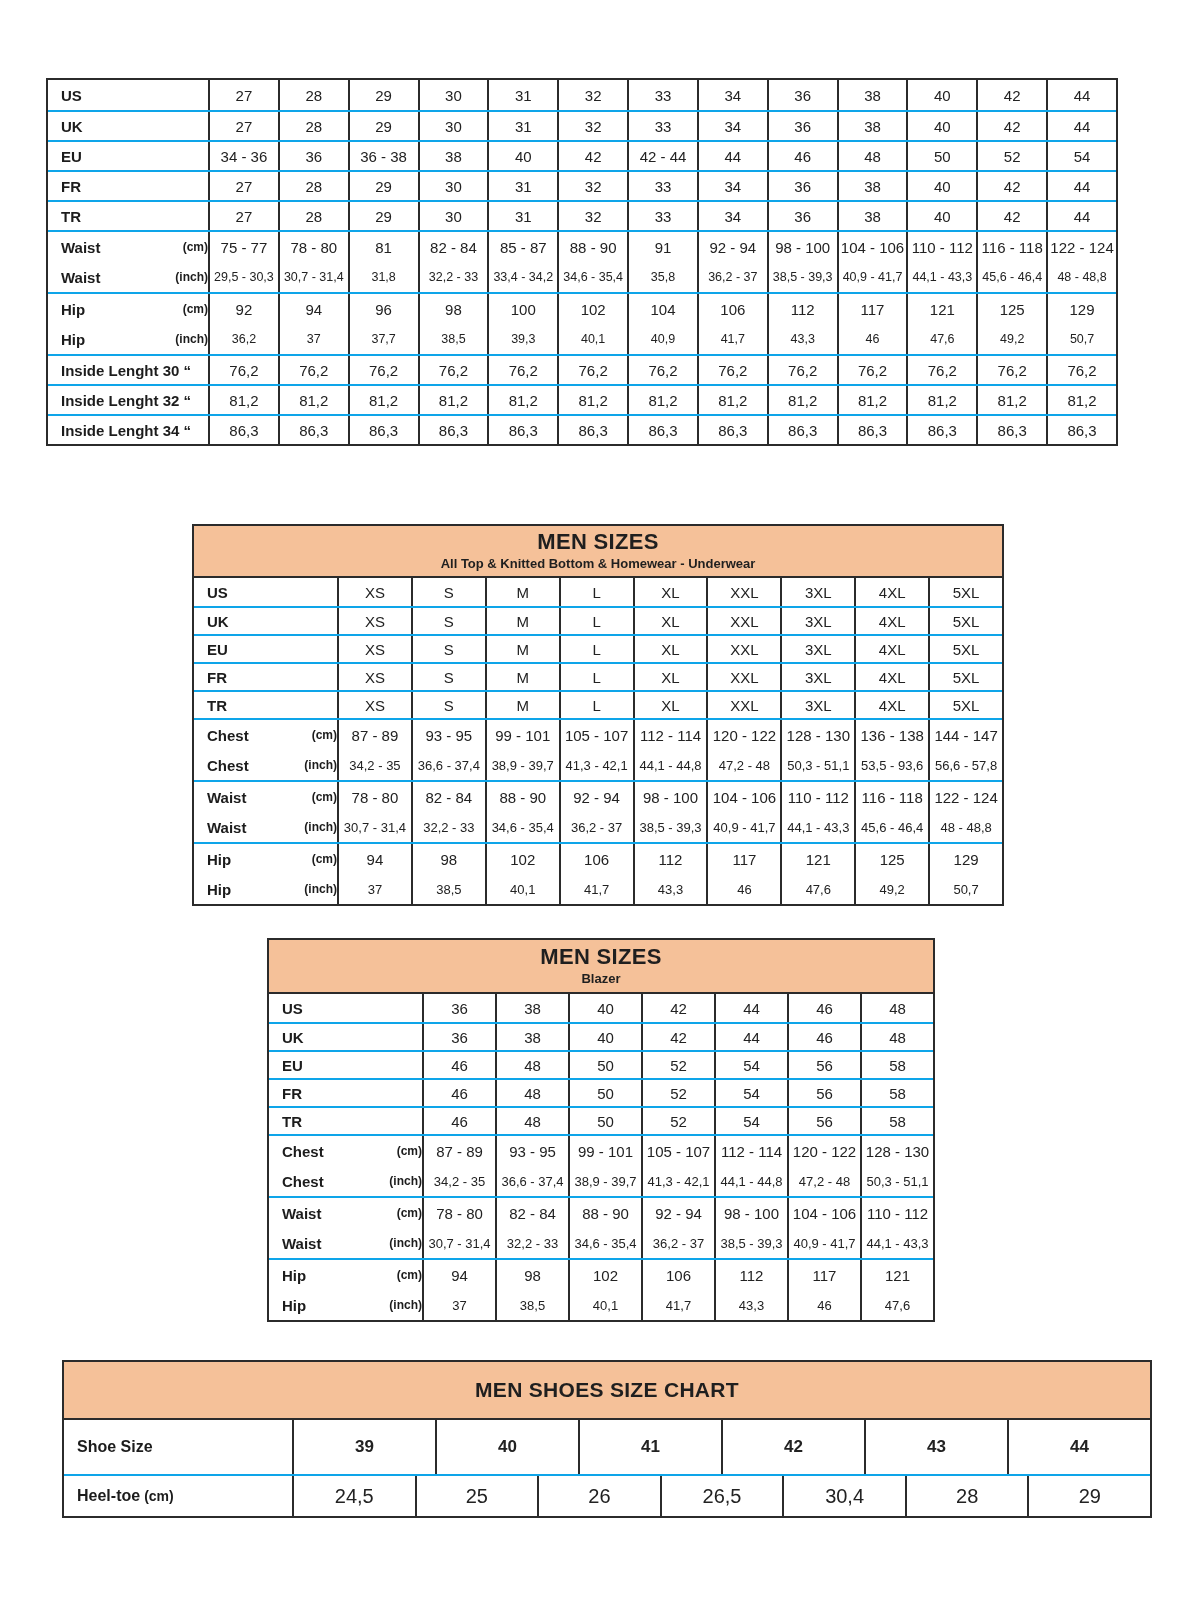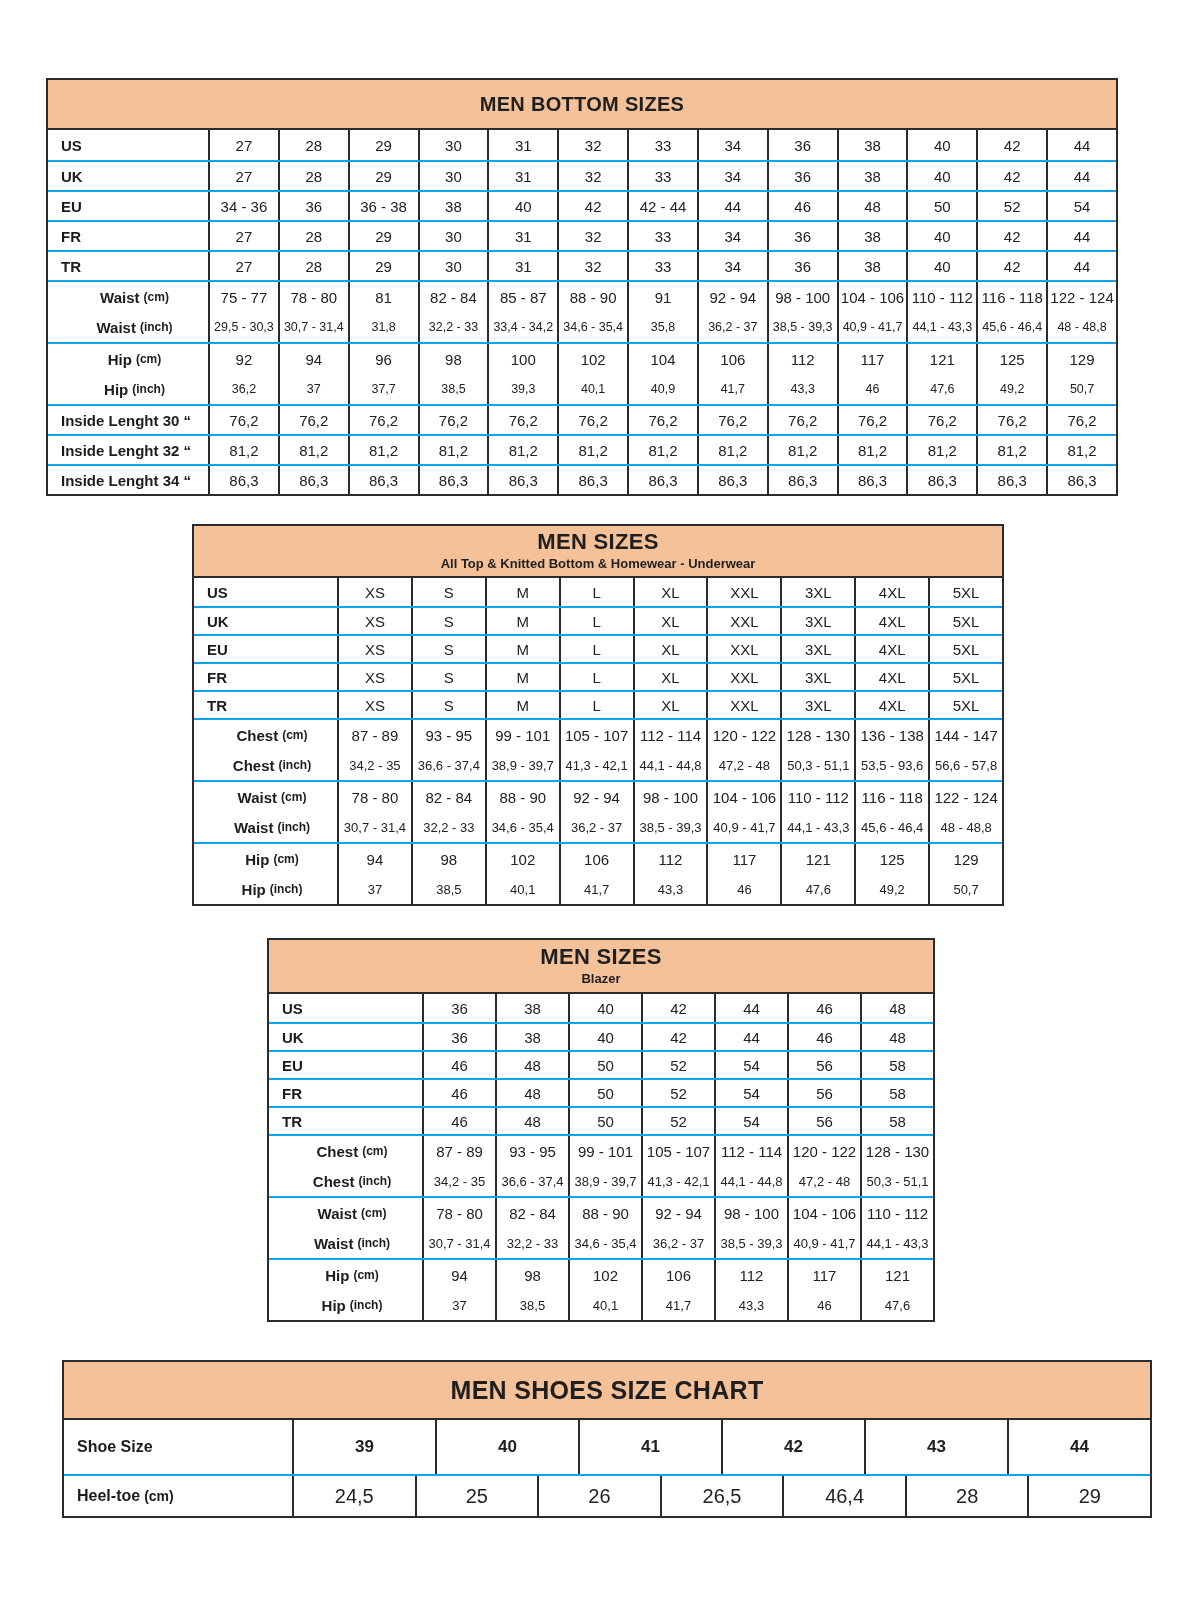--- a/index.html
+++ b/index.html
@@ -29,21 +29,21 @@
   }
   .trow .cell:first-child{border-left:none;}
   .valcell{flex:1 1 0;}
   .labelcell{justify-content:flex-start;padding-left:13px;font-weight:bold;color:#1c1c1c;}
   .lbl{white-space:nowrap;}
   .unit{font-size:12px;margin-left:4px;font-weight:bold;white-space:nowrap;}
   
   .trow.group .cell{flex-direction:column;align-items:stretch;justify-content:stretch;padding:0;}
   .trow.group .line{flex:1 1 0;display:flex;align-items:center;justify-content:center;}
   .trow.group .labelcell{padding-left:0;}
-  .trow.group .labelcell .line{justify-content:center;padding-left:13px;}
+  .trow.group .labelcell .line{justify-content:space-between;padding-left:13px;}
   .trow.group .l2{font-size:12.5px;}
 
   
   .t1{left:46px;top:78px;width:1072px;}
   .t1 .thead{height:50px;}
   .t1 .title{font-size:20px;}
   .t1 .trow{height:30px;}
   .t1 .trow.group{height:62px;}
   .t1 .labelcell{flex:0 0 160px;font-size:15px;}
   .t1 .valcell{font-size:15px;}
@@ -64,37 +64,34 @@
   .t3 .title{font-size:22px;line-height:1.02;}
   .t3 .trow{height:28px;}
   .t3 .trow.group{height:62px;}
   .t3 .labelcell{flex:0 0 153px;font-size:15px;}
   .t3 .valcell{font-size:15px;}
   .t3 .trow.group .l2{font-size:13px;}
 
   
   .t4{left:62px;top:1360px;width:1090px;}
   .t4 .thead{height:58px;}
-  .t4 .title{font-size:25px;}
+  .t4 .title{font-size:21px;}
   .t4 .labelcell{flex:0 0 228px;font-size:16px;}
   .t4 .labelcell .unit{font-size:14px;}
   .t4 .trow:nth-child(1){height:54px;}
   .t4 .trow:nth-child(2){height:42px;}
   .t4 .trow:nth-child(1) .valcell{font-weight:bold;font-size:17px;}
   .t4 .trow:nth-child(2) .valcell{font-size:20px;}
 </style>
 </head>
 <body>
 
 <div class="page">
 
   <section class="size-table t1">
-    <header class="thead">
-      <div class="title">MEN BOTTOM SIZES</div>
-    </header>
     <div class="tbody">
         <div class="trow">
           <div class="cell labelcell">
             <span class="lbl">US</span>
           </div>
           <div class="cell valcell">27</div>
           <div class="cell valcell">28</div>
           <div class="cell valcell">29</div>
           <div class="cell valcell">30</div>
           <div class="cell valcell">31</div>
@@ -794,20 +791,20 @@
         </div>
         <div class="trow">
           <div class="cell labelcell">
             <span class="lbl">Heel-toe</span>
             <span class="unit">(cm)</span>
           </div>
           <div class="cell valcell">24,5</div>
           <div class="cell valcell">25</div>
           <div class="cell valcell">26</div>
           <div class="cell valcell">26,5</div>
-          <div class="cell valcell">46,4</div>
+          <div class="cell valcell">30,4</div>
           <div class="cell valcell">28</div>
           <div class="cell valcell">29</div>
         </div>
       </div>
   </section>
 
 </div>
 
 </body></html>

